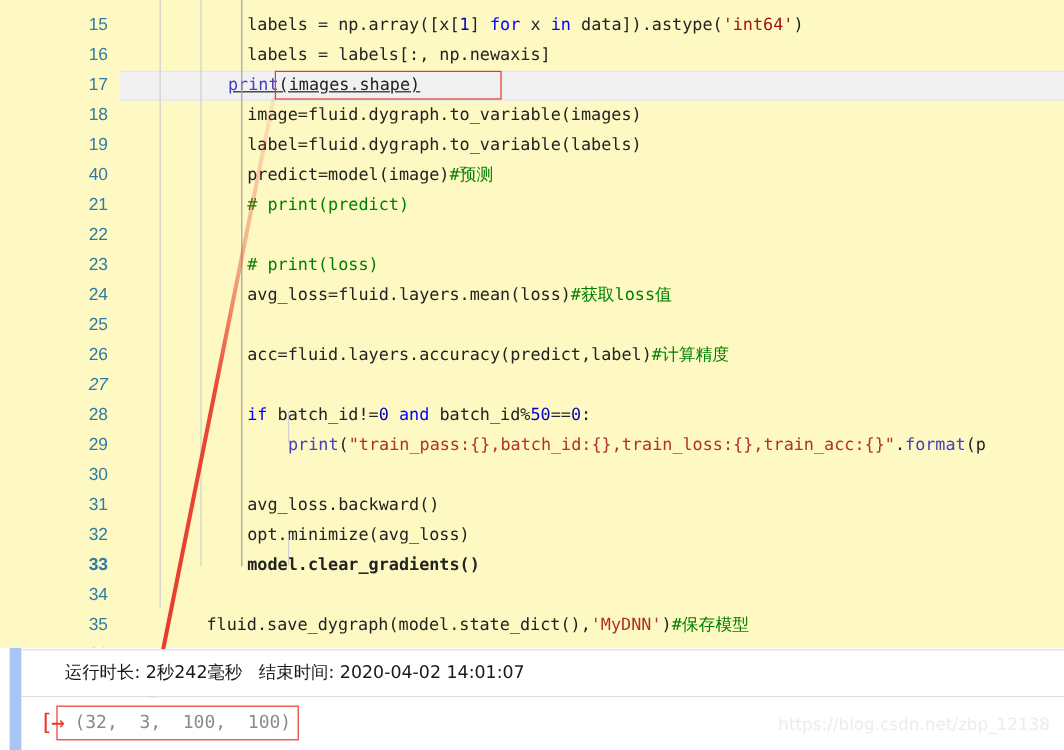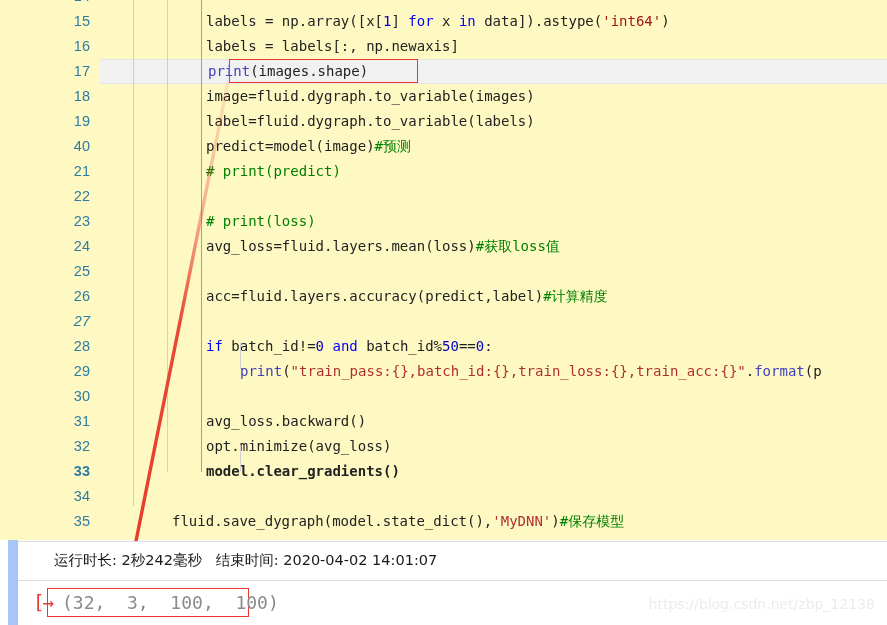--- a/index.html
+++ b/index.html
@@ -174,21 +174,21 @@
     width: 202px;
     height: 29px;
     border: 1.6px solid #e8392c;
     box-sizing: border-box;
   }
   #output-value {
     position: absolute;
     left: 44px;
     top: 8px;
     font-family: "DejaVu Sans Mono", monospace;
-    font-size: 18px;
+    font-size: 15px;
     color: #8a8a8a;
     line-height: 27px;
     white-space: pre;
   }
 
   
   #watermark {
     position: absolute;
     right: 12px;
     top: 596px;
@@ -202,21 +202,21 @@
 <body>
 
 <div id="left-strip"></div>
 
 <div id="editor">
   <div id="active-line-band"></div>
   <div id="code-lines">
       <div class="code-row" style="top: -16px;"><span class="lineno">14</span></div>
       <div class="code-row" style="top: 9px;"><span class="lineno">15</span><span class="code-text" style="left: 206px;"><span class="tok-plain">labels = np.array([x[</span><span class="tok-num">1</span><span class="tok-plain">] </span><span class="tok-kw">for</span><span class="tok-plain"> x </span><span class="tok-kw">in</span><span class="tok-plain"> data]).astype(</span><span class="tok-str">'int64'</span><span class="tok-plain">)</span></span></div>
       <div class="code-row" style="top: 34px; padding-left: 20px;"><span class="lineno">16</span><span class="code-text" style="left: 206px;"><span class="tok-plain">labels = labels[:, np.newaxis]</span></span></div>
-      <div class="code-row" style="top: 59px;"><span class="lineno">17</span><span class="code-text" style="left: 208px;"><span class="tok-fn">print</span><span class="tok-plain">(images.shape)</span></span></div>
+      <div class="code-row" style="top: 59px;"><span class="lineno">17</span><span class="code-text" style="left: 190px; text-decoration: underline;"><span class="tok-fn">print</span><span class="tok-plain">(images.shape)</span></span></div>
       <div class="code-row" style="top: 84px;"><span class="lineno">18</span><span class="code-text" style="left: 206px;"><span class="tok-plain">image=fluid.dygraph.to_variable(images)</span></span></div>
       <div class="code-row" style="top: 109px;"><span class="lineno">19</span><span class="code-text" style="left: 206px;"><span class="tok-plain">label=fluid.dygraph.to_variable(labels)</span></span></div>
       <div class="code-row" style="top: 134px;"><span class="lineno">40</span><span class="code-text" style="left: 206px;"><span class="tok-plain">predict=model(image)</span><span class="tok-com">#预测</span></span></div>
       <div class="code-row" style="top: 159px;"><span class="lineno">21</span><span class="code-text" style="left: 206px;"><span class="tok-com"># print(predict)</span></span></div>
       <div class="code-row" style="top: 184px;"><span class="lineno">22</span></div>
       <div class="code-row" style="top: 209px; padding-left: 35px;"><span class="lineno">23</span><span class="code-text" style="left: 206px;"><span class="tok-com"># print(loss)</span></span></div>
       <div class="code-row" style="top: 234px;"><span class="lineno">24</span><span class="code-text" style="left: 206px;"><span class="tok-plain">avg_loss=fluid.layers.mean(loss)</span><span class="tok-com">#获取loss值</span></span></div>
       <div class="code-row" style="top: 259px;"><span class="lineno">25</span></div>
       <div class="code-row" style="top: 284px;"><span class="lineno">26</span><span class="code-text" style="left: 206px;"><span class="tok-plain">acc=fluid.layers.accuracy(predict,label)</span><span class="tok-com">#计算精度</span></span></div>
       <div class="code-row" style="top: 309px; font-style: italic;"><span class="lineno">27</span></div>

